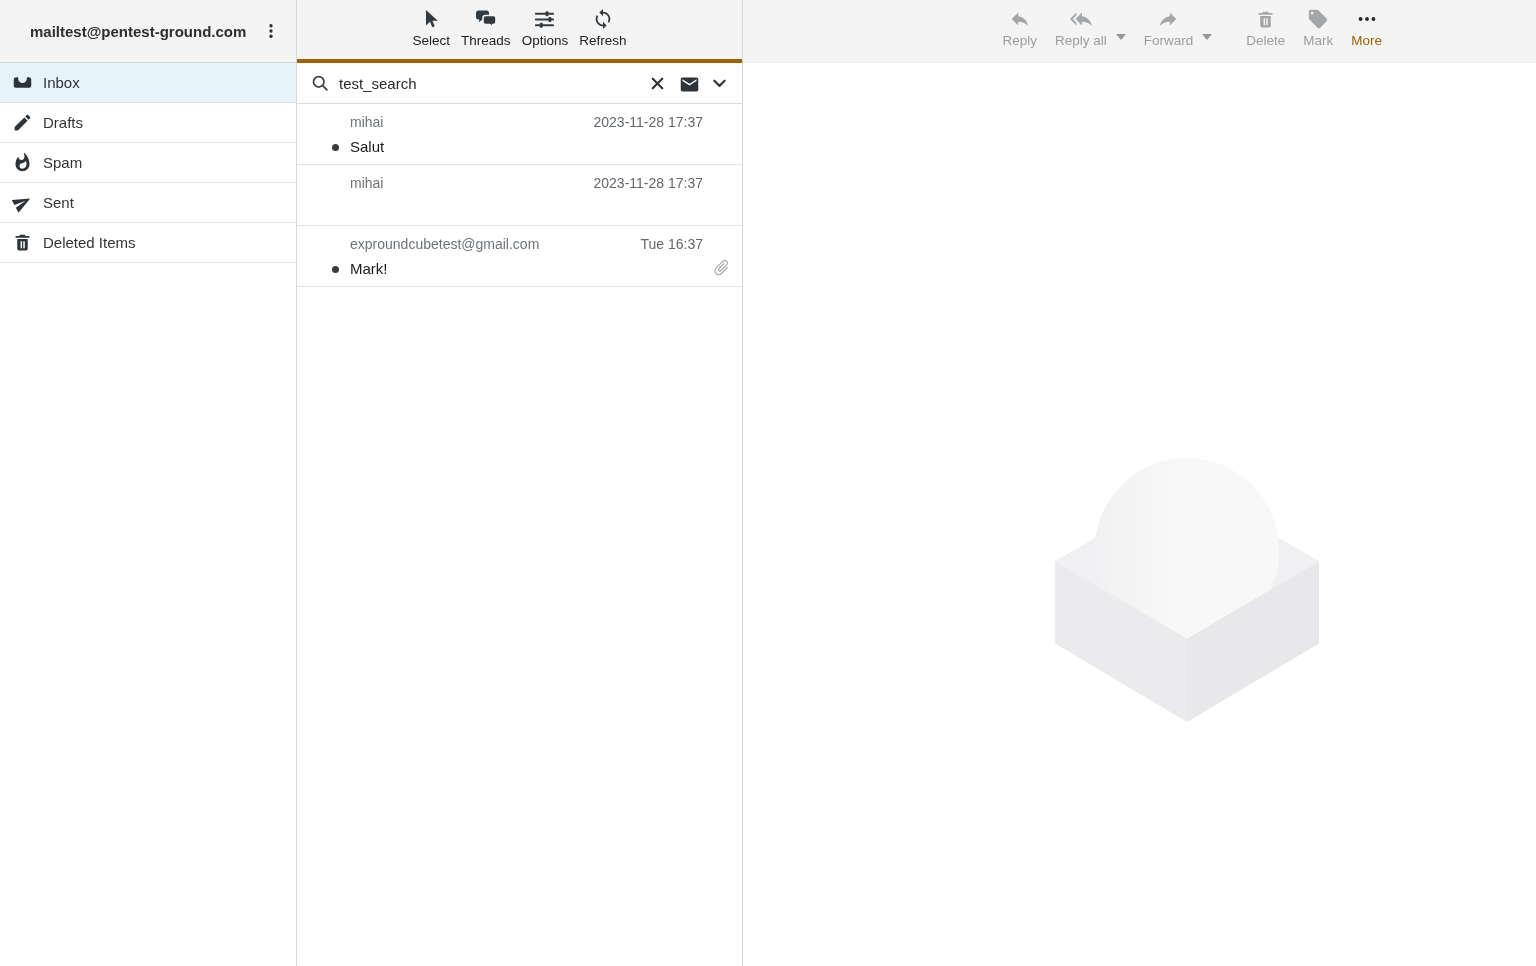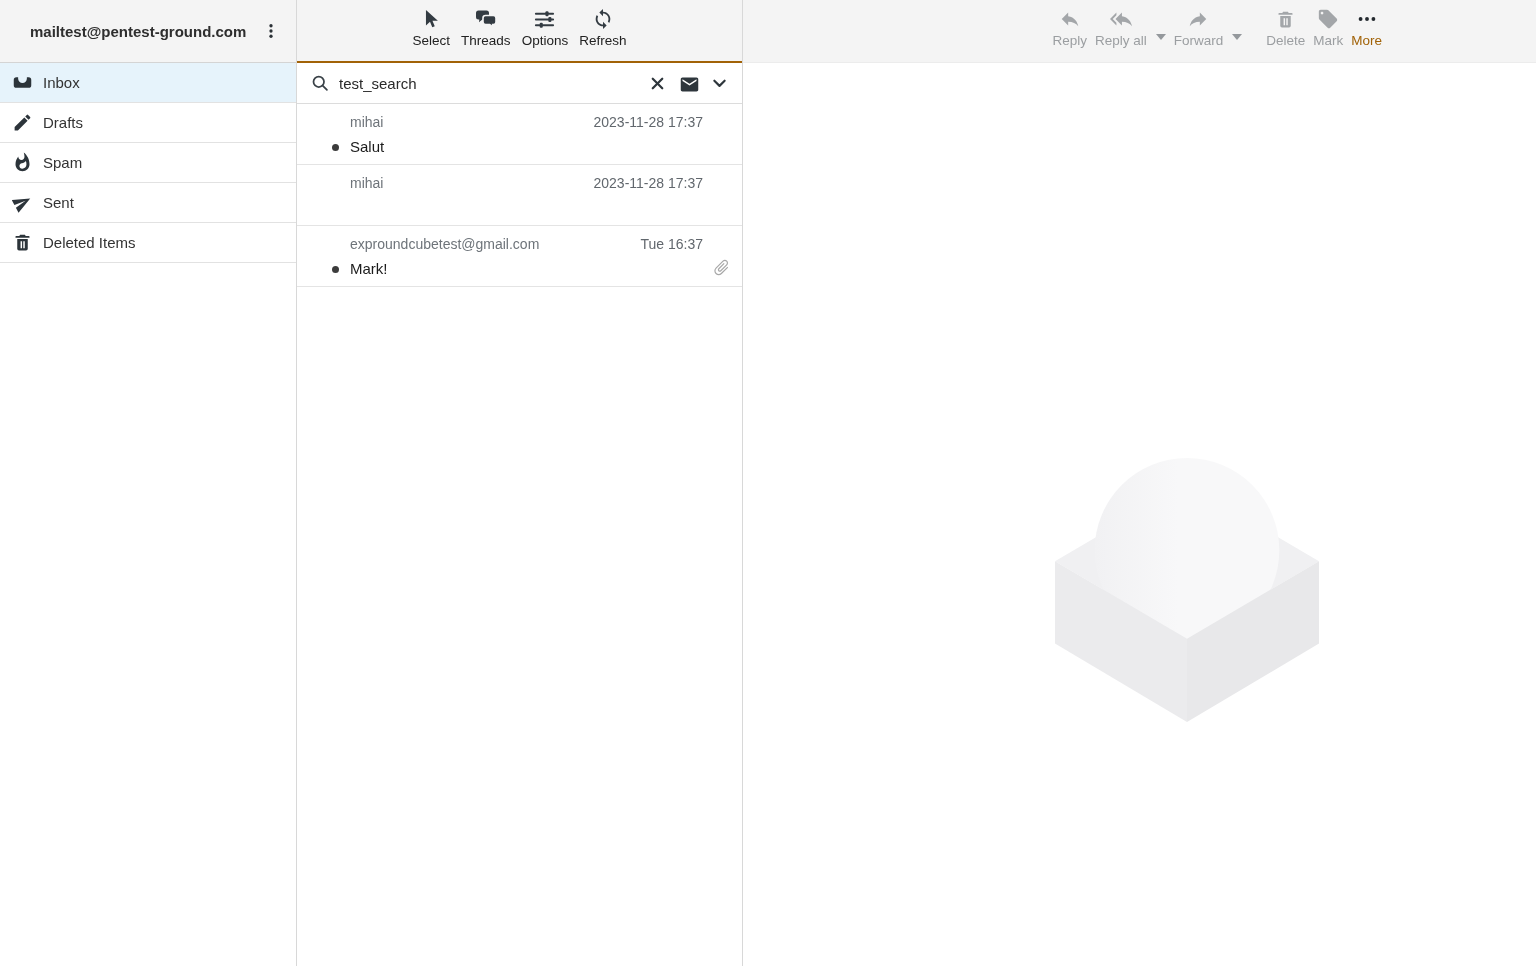--- a/index.html
+++ b/index.html
@@ -21,25 +21,25 @@
 
   .account-header {
     display: flex; align-items: center; justify-content: space-between;
     padding: 0 12px 0 30px; border-bottom: 1px solid #d4d4d4;
   }
   .account-email { font-size: 15px; font-weight: bold; color: #2e2e2e; }
   .kebab-btn { width: 26px; height: 34px; display:flex; align-items:center; justify-content:center; cursor:pointer; color:#2b3136; }
 
   .list-toolbar {
     display: flex; justify-content: center; align-items: flex-start;
-    gap: 11px; padding-top: 7px; border-bottom: 2px solid #a16207;
+    gap: 11px; padding-top: 7px; border-bottom: 4px solid #a16207;
   }
   .msg-toolbar {
     display: flex; justify-content: flex-end; align-items: flex-start;
-    gap: 8px; padding: 7px 154px 0 0; border-bottom: 1px solid #ececec;
+    gap: 18px; padding: 7px 154px 0 0; border-bottom: 1px solid #ececec;
   }
   .tbtn { display: flex; flex-direction: column; align-items: center; gap: 2px; cursor: pointer; }
   .tbtn .ticon { width: 24px; height: 24px; color: #333b42; display:flex; align-items:center; justify-content:center; }
   .tbtn .tlabel { font-size: 13.5px; color: #222; white-space: nowrap; }
   .tbtn.disabled .ticon { color: #a3a6a9; }
   .tbtn.disabled .tlabel { color: #9b9ea1; }
   .btn-group { display: flex; align-items: flex-start; }
   .caret {
     width: 0; height: 0; margin: 27px 0 0 9px; cursor: pointer;
     border-left: 5px solid transparent; border-right: 5px solid transparent;

